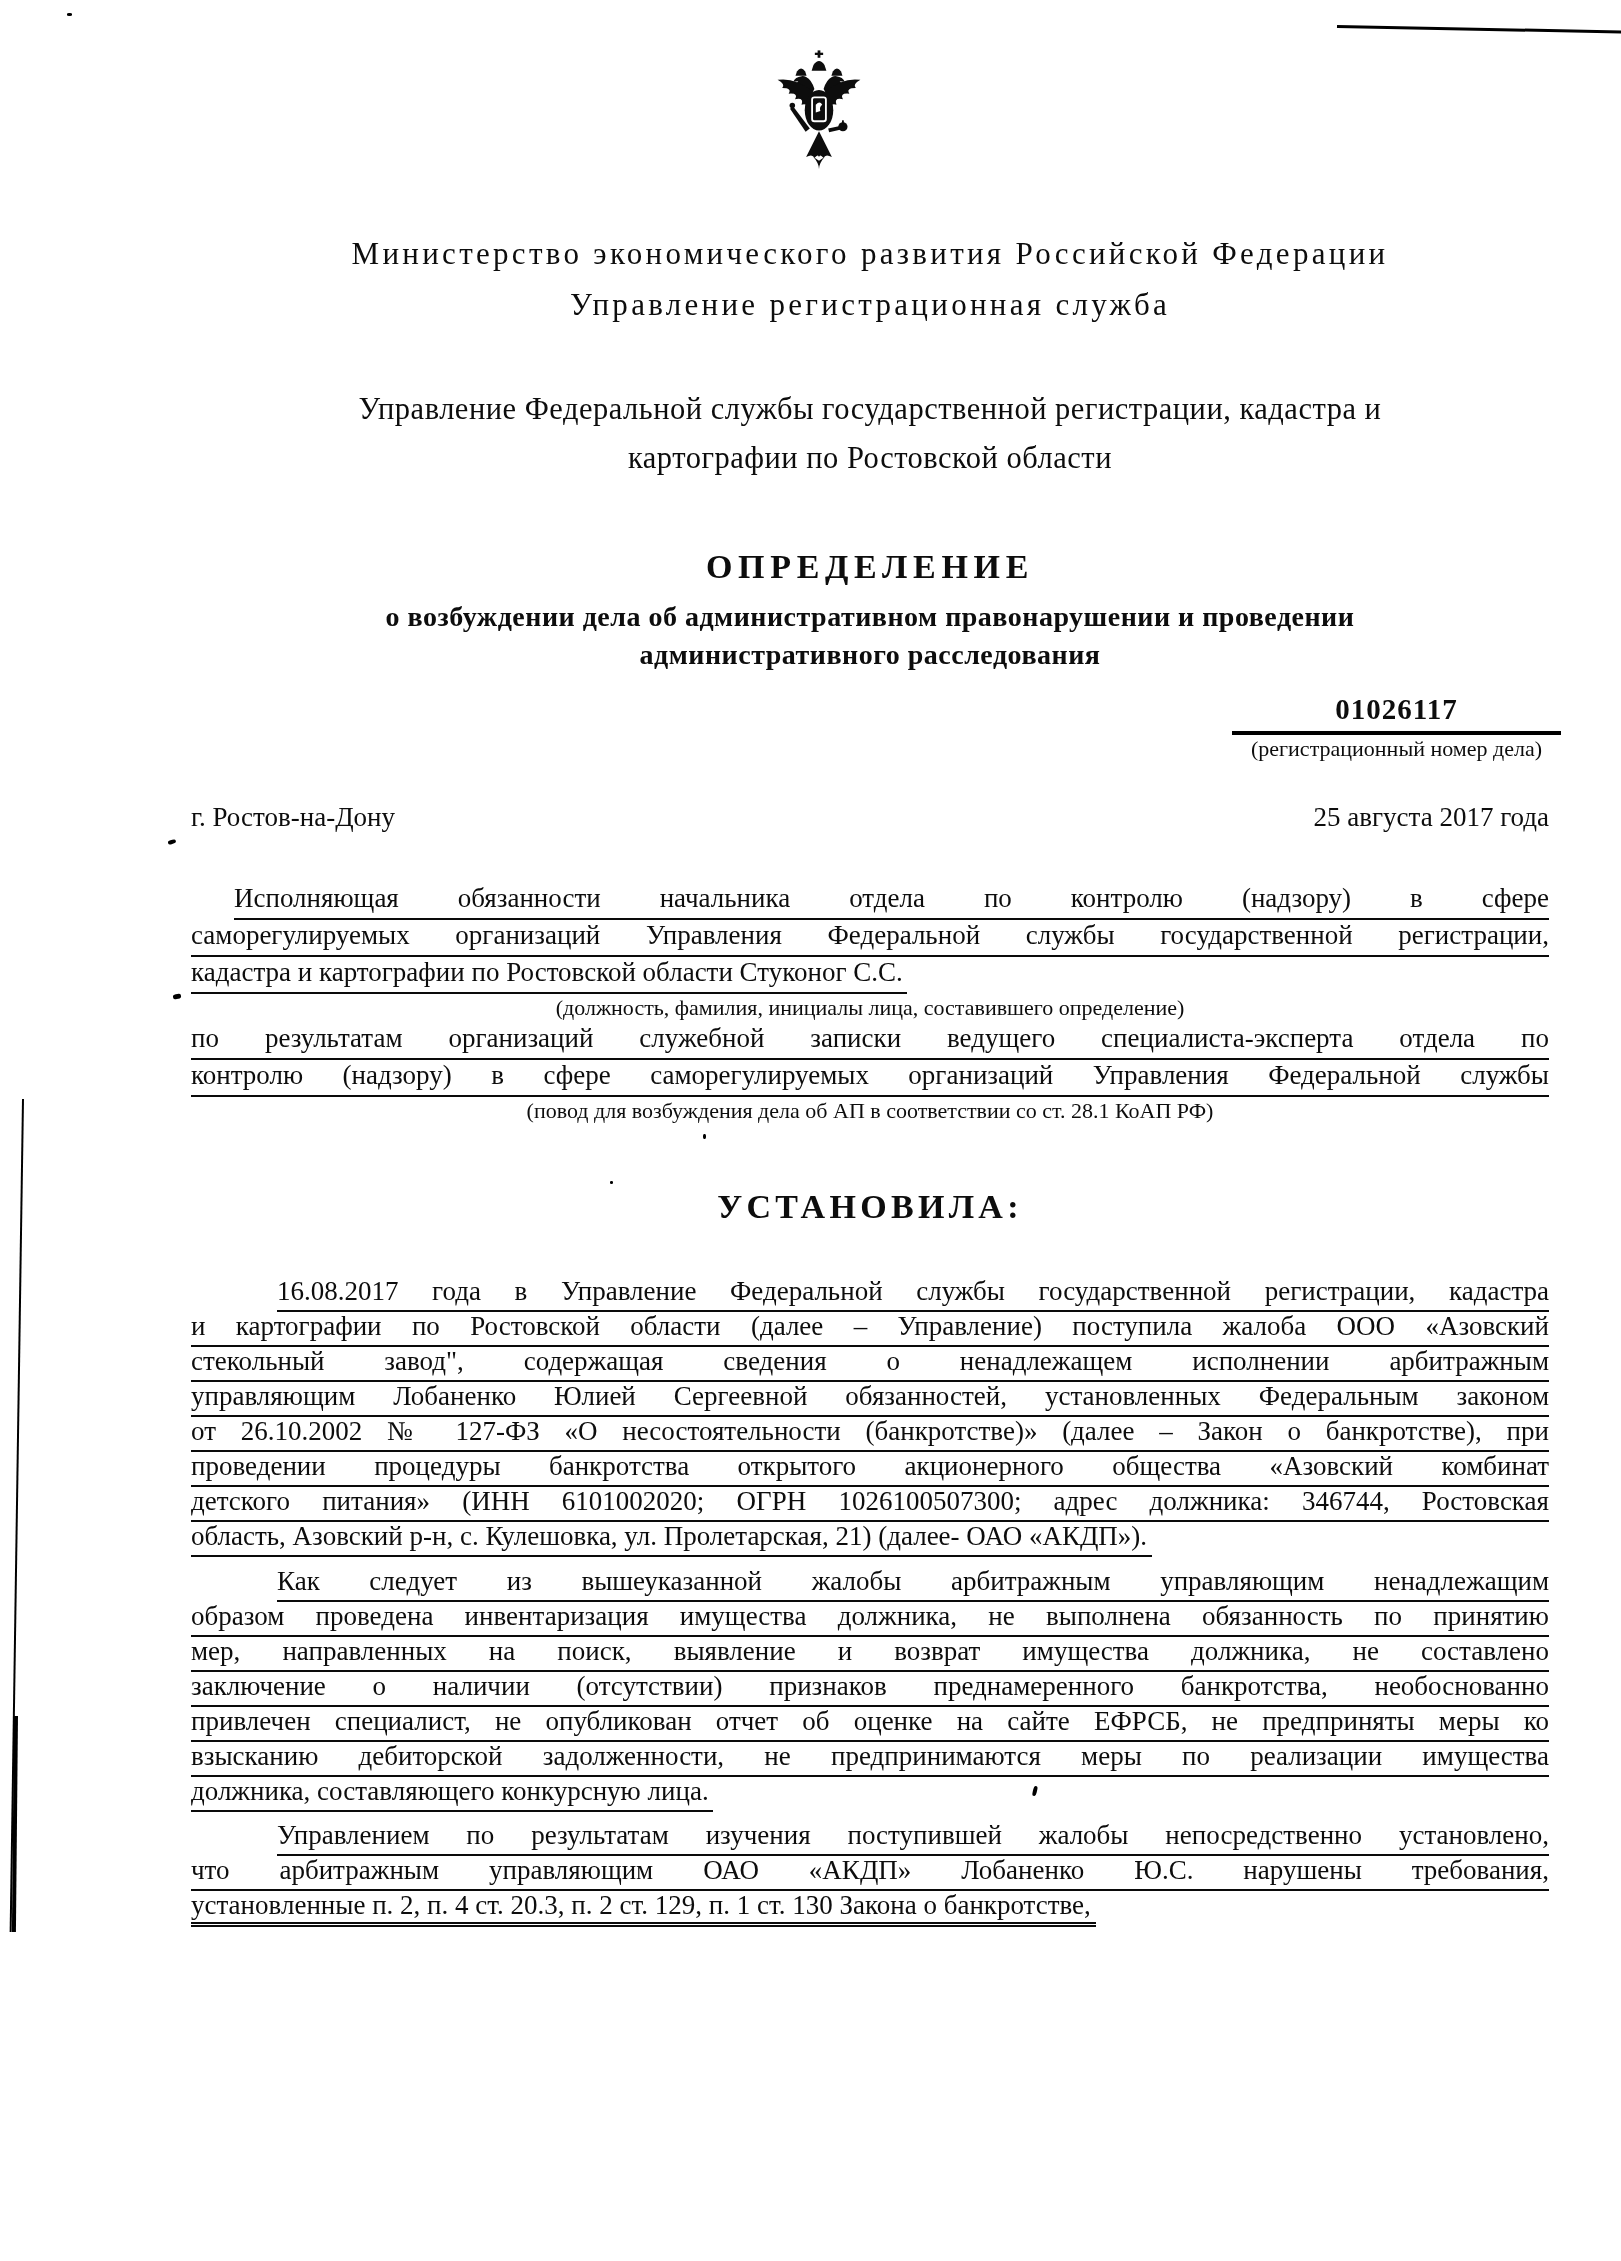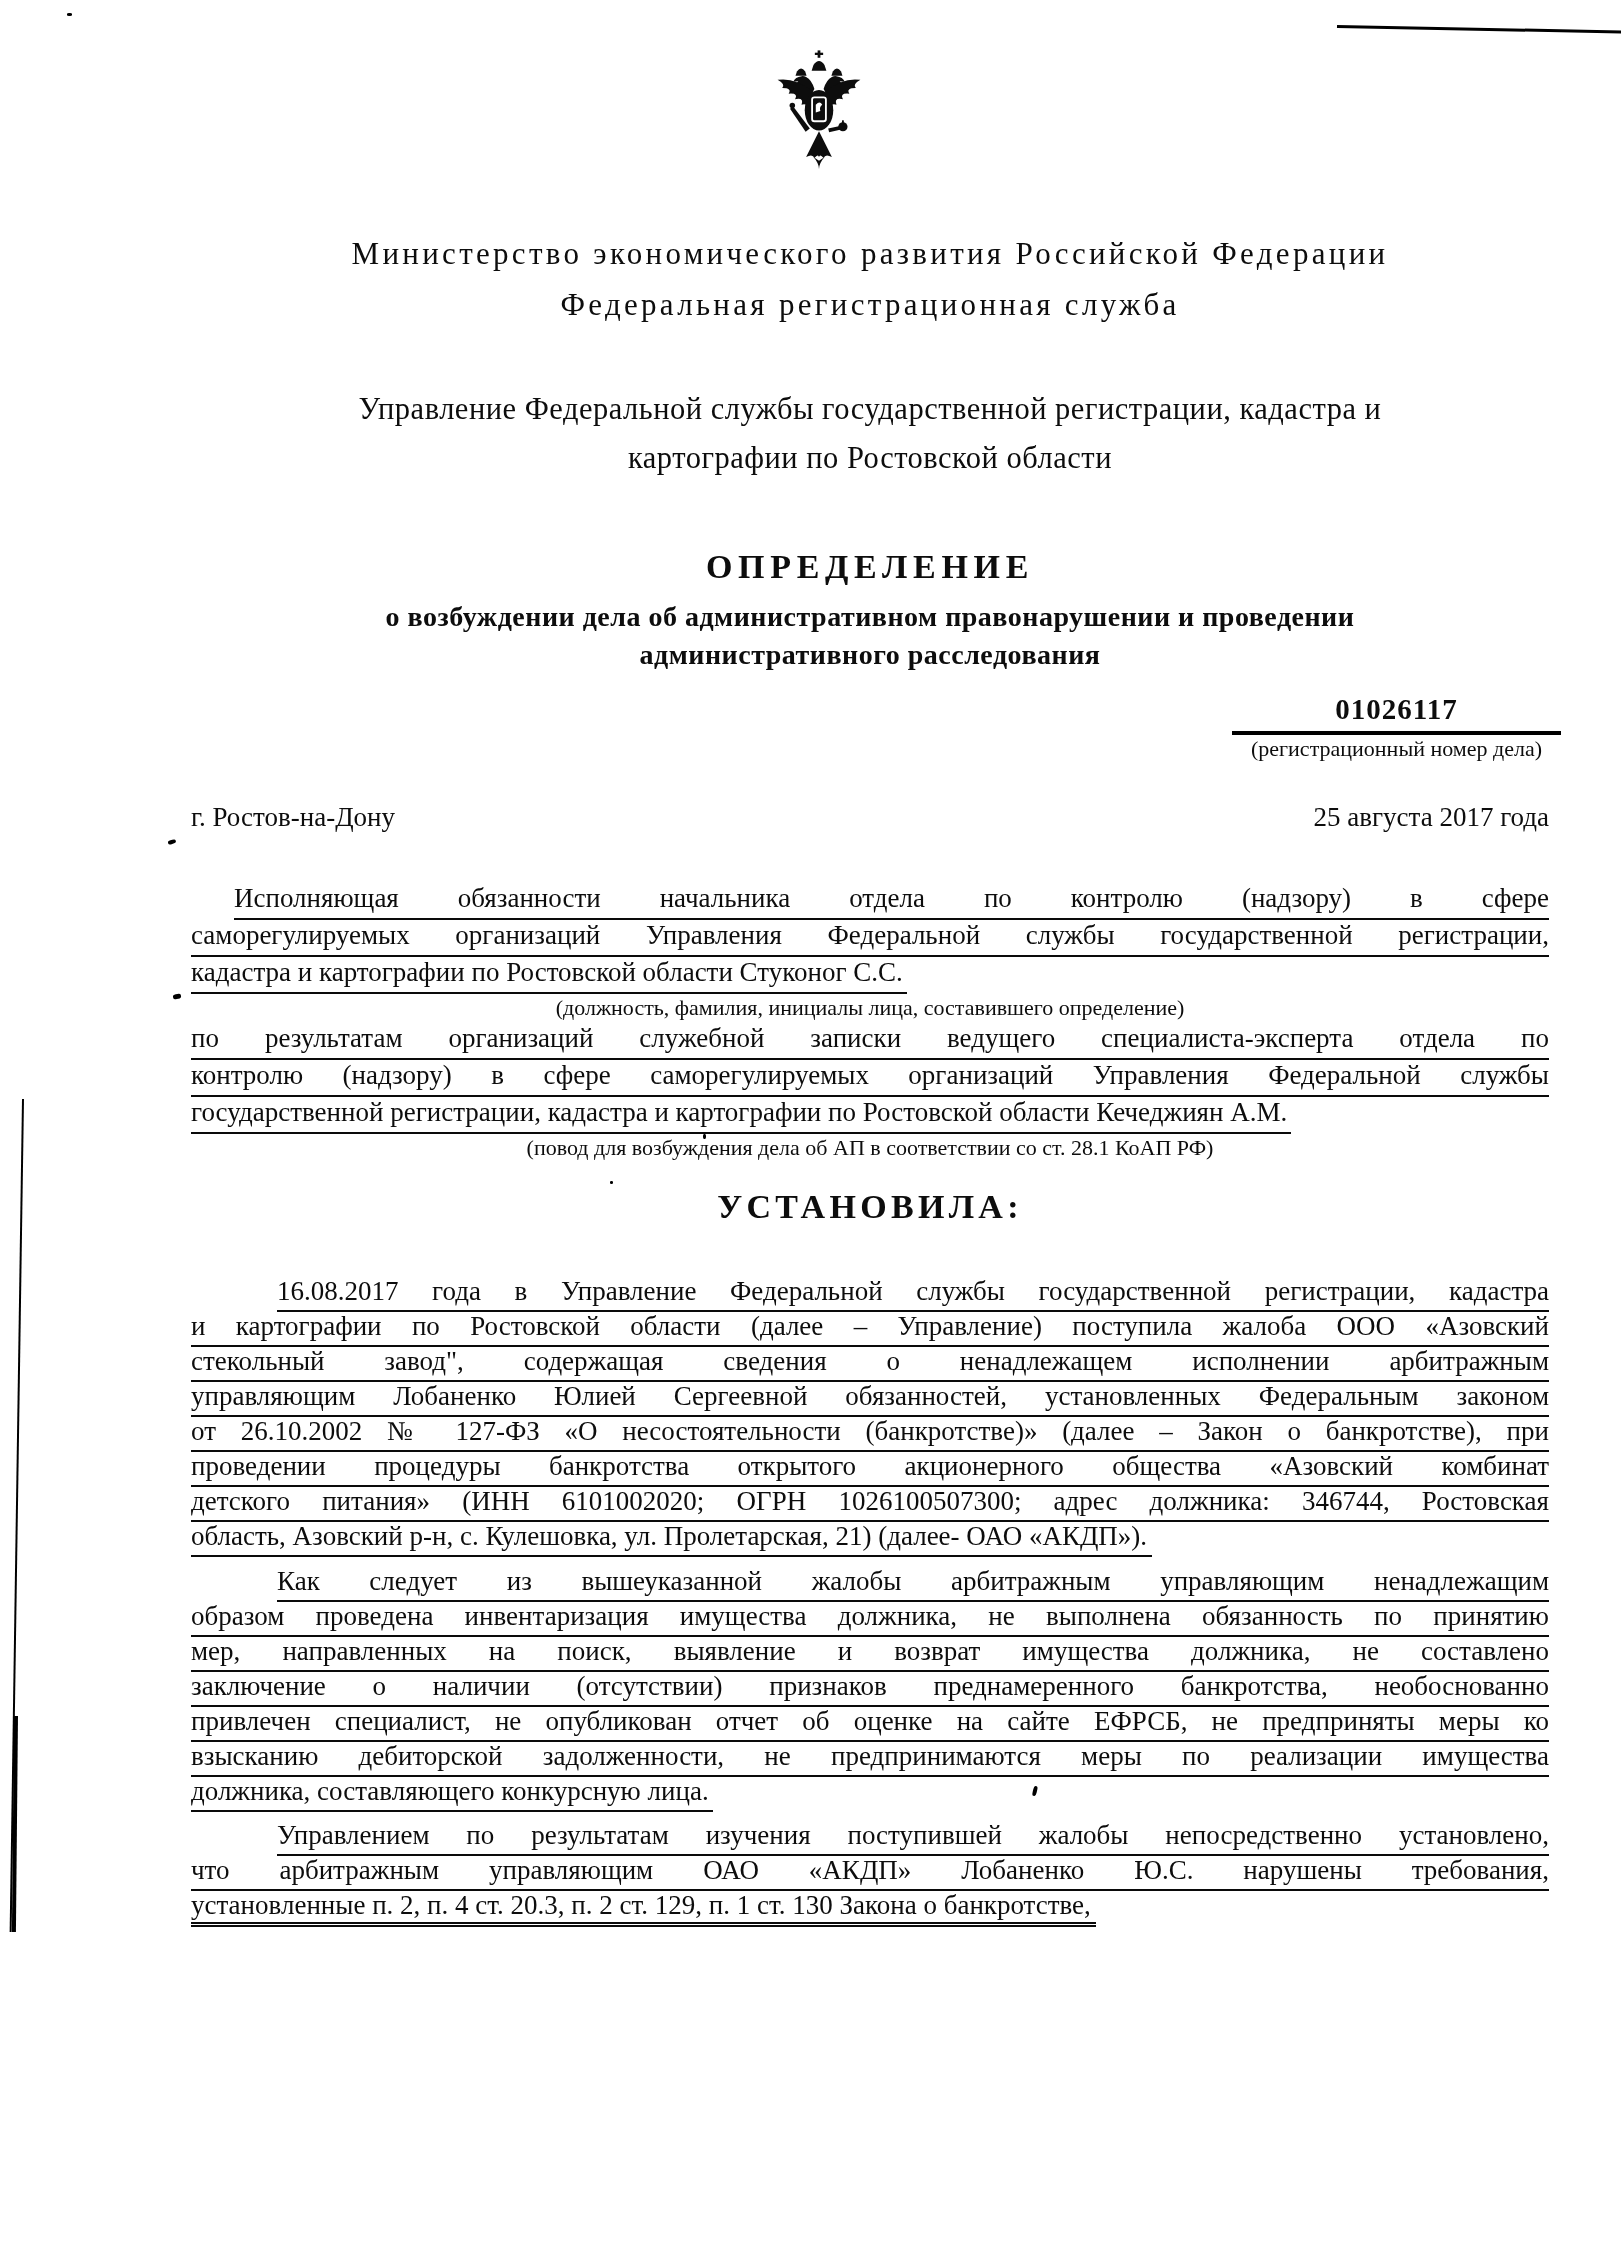--- a/index.html
+++ b/index.html
@@ -96,21 +96,21 @@
 
       <path d="M100 176 L72 232 q14 -8 18 2 q8 -10 10 -2 q2 -8 10 2 q4 -10 18 -2 L100 176 Z"></path>
       <path d="M88 232 q12 14 12 26 q0 -12 12 -26 l-12 8 z"></path>
     </g>
   </svg>
 
   <div class="wrap">
 
     <div class="org-top">
       <div>Министерство экономического развития Российской Федерации</div>
-      <div>Федеральная регистрационная служба</div>
+      <div>Управление регистрационная служба</div>
     </div>
 
     <div class="org-dept">
       <div>Управление Федеральной службы государственной регистрации, кадастра и</div>
       <div>картографии по Ростовской области</div>
     </div>
 
     <div class="doc-title">ОПРЕДЕЛЕНИЕ</div>
 
     <div class="doc-subtitle">
@@ -128,21 +128,20 @@
       <span>25 августа 2017 года</span>
     </div>
 
     <div class="form-section">
       <div class="fln ind90">Исполняющая обязанности начальника отдела по контролю (надзору) в сфере</div>
       <div class="fln">саморегулируемых организаций Управления Федеральной службы государственной регистрации,</div>
       <div class="fln fit">кадастра и картографии по Ростовской области Стуконог С.С.</div>
       <div class="cap">(должность, фамилия, инициалы лица, составившего определение)</div>
       <div class="fln">по результатам организаций служебной записки ведущего специалиста-эксперта отдела по</div>
       <div class="fln">контролю (надзору) в сфере саморегулируемых организаций Управления Федеральной службы</div>
-      <div class="fln fit">государственной регистрации, кадастра и картографии по Ростовской области Кечеджиян А.М.</div>
       <div class="cap">(повод для возбуждения дела об АП в соответствии со ст. 28.1 КоАП РФ)</div>
     </div>
 
     <div class="ustanovila">УСТАНОВИЛА:</div>
 
     <div class="bodyblock b1">
       <div class="ln ind180">16.08.2017 года в Управление Федеральной службы государственной регистрации, кадастра</div>
       <div class="ln">и картографии по Ростовской области (далее – Управление) поступила жалоба  ООО «Азовский</div>
       <div class="ln">стекольный завод", содержащая сведения о ненадлежащем исполнении арбитражным</div>
       <div class="ln">управляющим Лобаненко Юлией Сергеевной обязанностей, установленных Федеральным законом</div>

